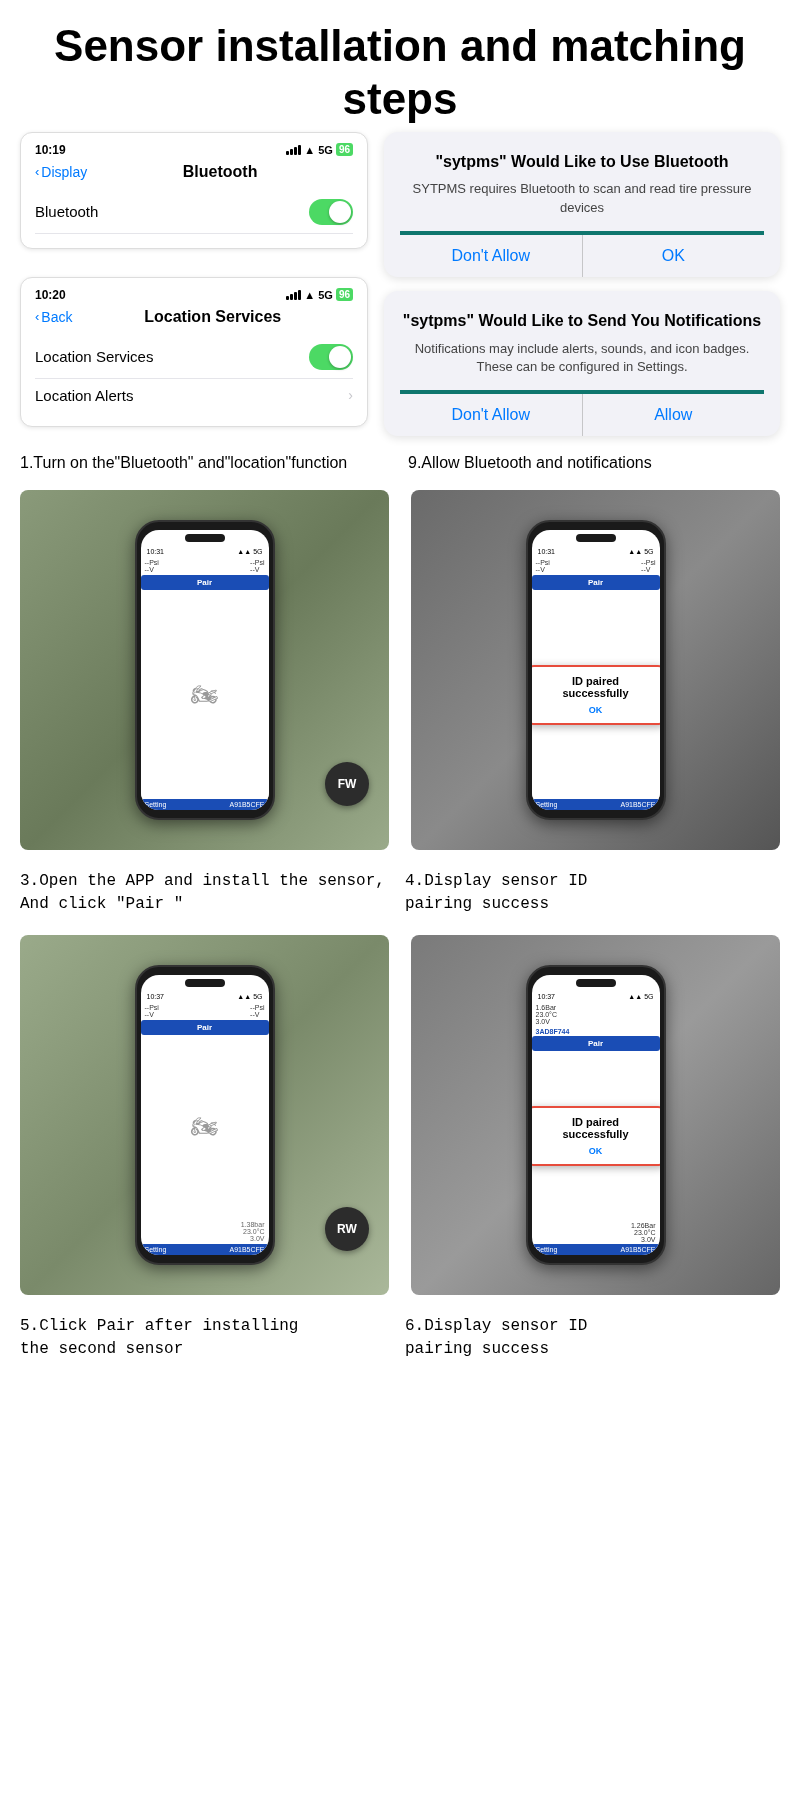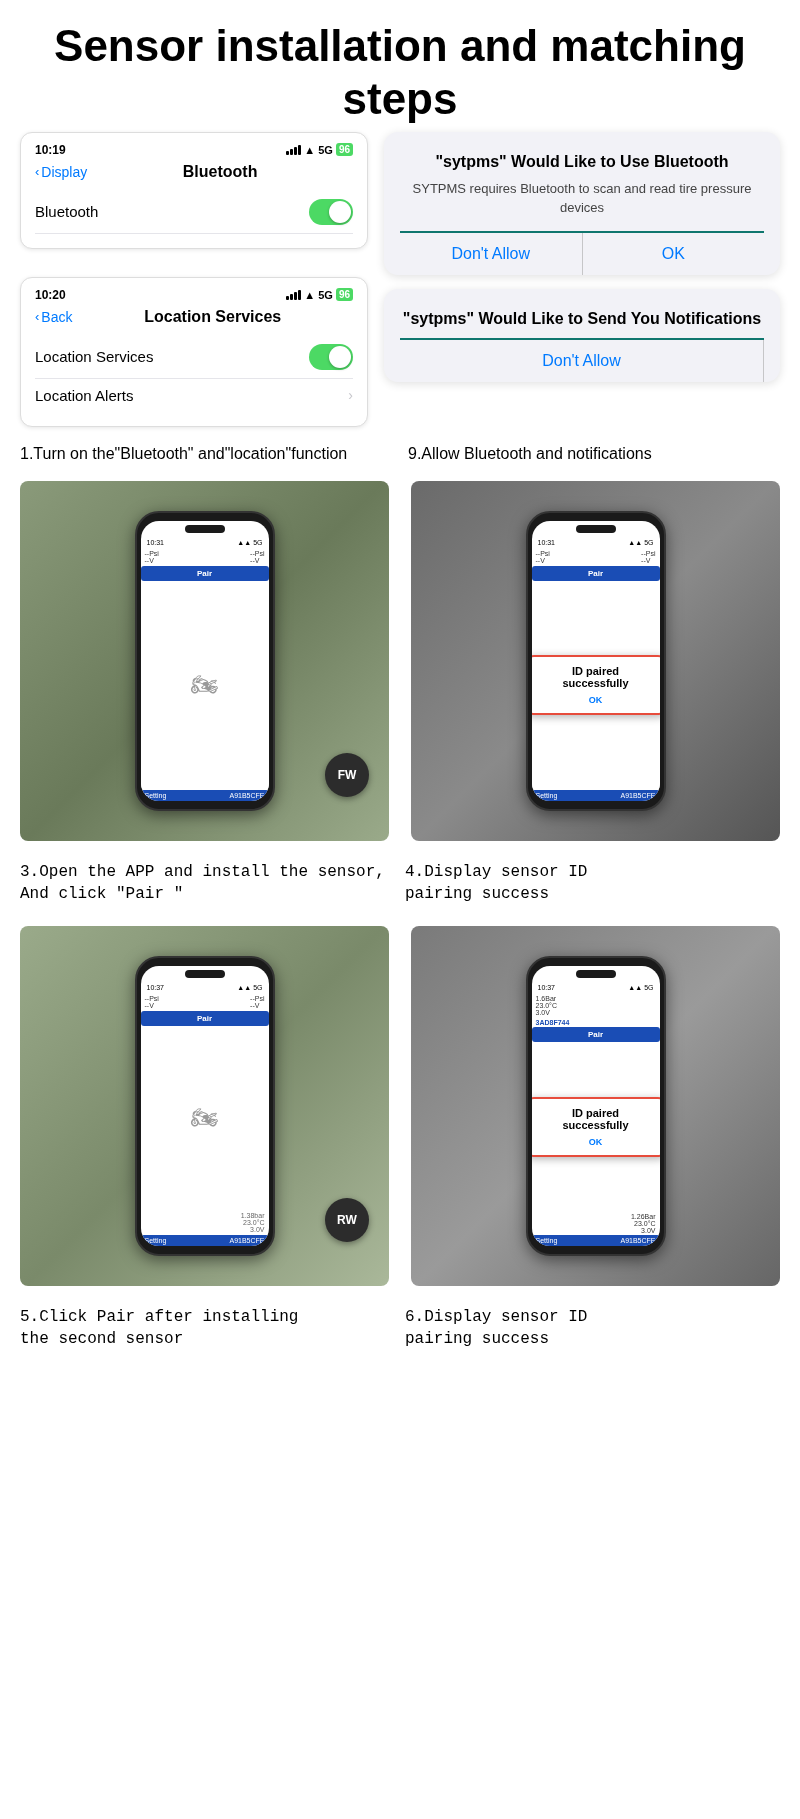--- a/index.html
+++ b/index.html
@@ -163,21 +163,21 @@
       line-height: 1.3;
     }
     .alert-message {
       font-size: 13px;
       color: #444;
       line-height: 1.4;
       margin-bottom: 14px;
     }
     .alert-buttons {
       display: flex;
-      border-top: 2px solid #0f766e;
+      border-top: 4px solid #0f766e;
     }
     .alert-btn {
       flex: 1;
       padding: 12px 8px;
       font-size: 16px;
       color: #007aff;
       text-align: center;
       cursor: pointer;
     }
     .alert-btn:first-child {
@@ -435,22 +435,24 @@
         <div class="alert-title">"sytpms" Would Like to Use Bluetooth</div>
         <div class="alert-message">SYTPMS requires Bluetooth to scan and read tire pressure devices</div>
         <div class="alert-buttons">
           <div class="alert-btn">Don't Allow</div>
           <div class="alert-btn">OK</div>
         </div>
       </div>
 
       <div class="alert-dialog">
         <div class="alert-title">"sytpms" Would Like to Send You Notifications</div>
+        <div class="alert-message">Notifications may include alerts, sounds, and icon badges. These can be configured in Settings.</div>
         <div class="alert-buttons">
           <div class="alert-btn">Don't Allow</div>
+          <div class="alert-btn">Allow</div>
         </div>
       </div>
     </div>
   </div>
 
   <div class="step-captions" style="margin-bottom:16px;">
     <div class="step-caption">
       <span>1.Turn on the"Bluetooth" and"location"function</span>
     </div>
     <div class="step-caption">

